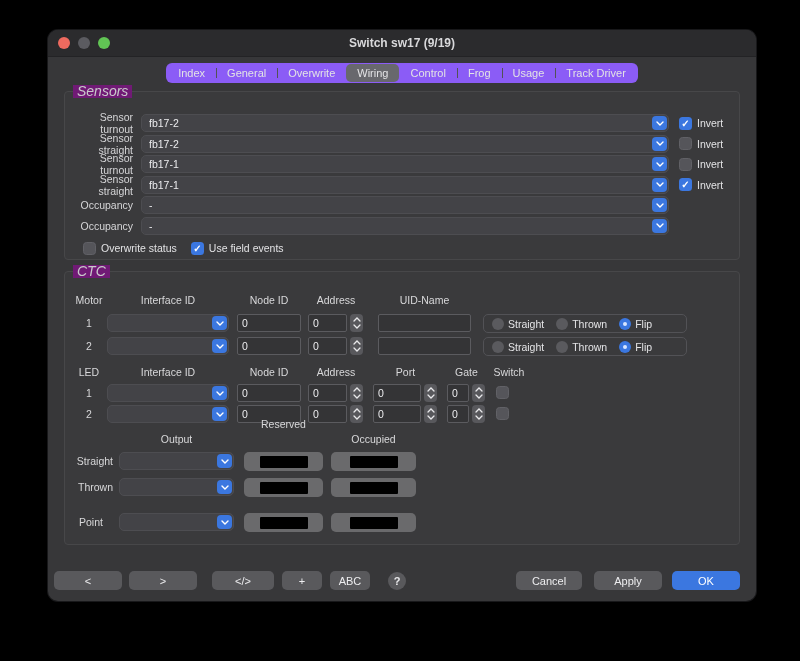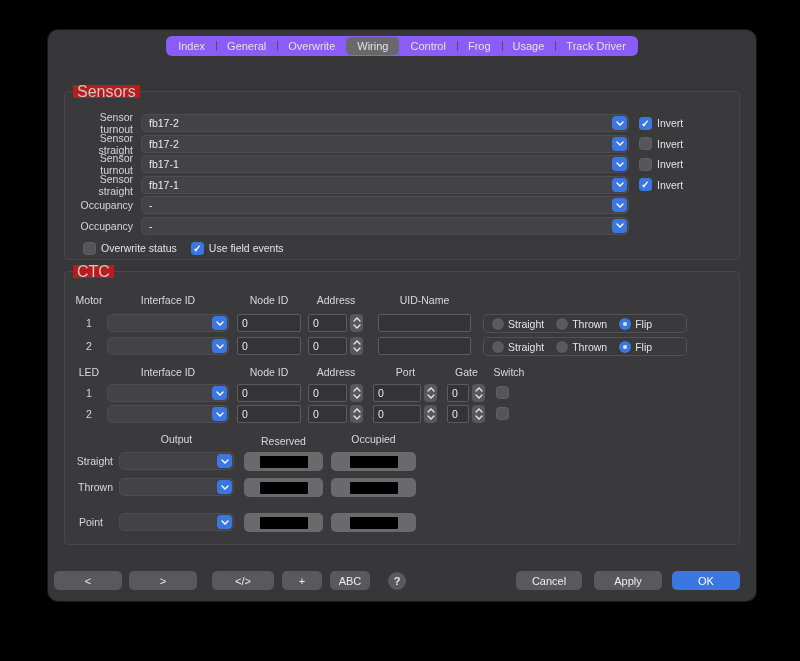--- a/index.html
+++ b/index.html
@@ -23,22 +23,22 @@
   .tabbar{display:flex;justify-content:center;margin-top:6px;}
   .segmented{display:flex;background:#8b5cf6;border-radius:6px;padding:1px;height:18px;}
   .seg{display:flex;align-items:center;padding:0 11px;font-size:11px;color:#e3e3e5;
     border-radius:5px;position:relative;cursor:default;white-space:nowrap;}
   .seg.selected{background:#68686d;}
   .seg + .seg::before{content:"";position:absolute;left:0;top:4px;height:10px;width:1px;background:#525256;}
   .seg.selected::before, .seg.selected + .seg::before{display:none;}
   
   .groupbox{position:absolute;left:16px;width:676px;border:1px solid #474749;
     border-radius:4px;background:#3a3a3c;box-sizing:border-box;}
-  .box-label{position:absolute;top:-7px;left:8px;font-size:16px;color:#c9c9cb;
-    background:#b91c1c;padding:0 4px;line-height:13px;}
+  .box-label{position:absolute;top:-7px;left:8px;font-size:14px;color:#c9c9cb;
+    background:#701a75;padding:0 4px;line-height:13px;font-style:italic;}
   
   .f-label{font-size:10.5px;color:#d6d6d8;}
   .combo{background:#434347;border:1px solid #4d4d51;border-radius:5px;height:18px;
     display:flex;align-items:center;justify-content:space-between;box-sizing:border-box;}
   .combo-text{font-size:10.5px;color:#ececee;padding-left:7px;overflow:hidden;white-space:nowrap;}
   .combo-btn{width:15px;height:14px;margin-right:1px;border-radius:4px;
     display:flex;align-items:center;justify-content:center;flex:none;}
   .checkbox{width:13px;height:13px;border-radius:3.5px;box-sizing:border-box;flex:none;
     display:flex;align-items:center;justify-content:center;font-size:10px;font-weight:bold;color:#fff;}
   .checkbox.unchecked{background:#55555a;border:1px solid #616166;color:transparent;}
@@ -56,35 +56,43 @@
   .radio.off{background:#5a5a5e;}
   .radio.on::after{content:"";position:absolute;left:4px;top:4px;width:4px;height:4px;border-radius:50%;background:#d8e6ff;}
   .radio-label{font-size:10.5px;color:#e4e4e6;}
   .swatch{position:absolute;height:19px;background:#6a6a6c;border-radius:5px;
     display:flex;align-items:center;justify-content:center;}
   .swatch-inner{width:48px;height:12px;background:#000;border-radius:1px;}
   .row-index{position:absolute;font-size:10.5px;color:#d8d8da;text-align:center;}
   
   .s-row{position:absolute;left:0;right:0;height:18px;display:flex;align-items:center;}
   .s-row .f-label{width:68px;text-align:right;flex:none;}
-  .s-row .combo{margin-left:8px;width:488px;flex:none;}
+  .s-row .combo{margin-left:8px;width:528px;flex:none;}
   .s-row .checkbox{margin-left:10px;}
   
   .footer-btn{position:absolute;height:19px;background:#59595c;border-radius:5px;
     display:flex;align-items:center;justify-content:center;font-size:11px;color:#ededef;
     box-sizing:border-box;cursor:default;}
   .footer-btn.primary{color:#fff;}
   .help-btn{position:absolute;width:18px;height:18px;border-radius:50%;background:#59595c;
     display:flex;align-items:center;justify-content:center;font-size:11px;color:#e8e8ea;font-weight:bold;}
 </style>
 </head>
 <body>
 
 <div class="window">
 
+  <div class="titlebar">
+    <div class="lights">
+      <span class="light" style="background:#ee6a5f"></span>
+      <span class="light" style="background:#5b5b60"></span>
+      <span class="light" style="background:#61c554"></span>
+    </div>
+    <span class="title">Switch sw17 (9/19)</span>
+  </div>
 
   <div class="tabbar">
     <div class="segmented">
       <span class="seg">Index</span>
       <span class="seg">General</span>
       <span class="seg">Overwrite</span>
       <span class="seg selected">Wiring</span>
       <span class="seg">Control</span>
       <span class="seg">Frog</span>
       <span class="seg">Usage</span>
@@ -326,21 +334,21 @@
     <input class="tfield" style="left: 382px; width: 22px; top: 133px;" value="0">
     <span class="stepper" style="left:407px;top:133px">
         <svg width="8" height="12" viewBox="0 0 8 12">
           <path d="M1 4 L4 1 L7 4" stroke="#e8e8ea" stroke-width="1.3" fill="none" stroke-linecap="round"></path>
           <path d="M1 8 L4 11 L7 8" stroke="#e8e8ea" stroke-width="1.3" fill="none" stroke-linecap="round"></path>
         </svg>
       </span>
     <span class="checkbox unchecked" style="position:absolute;left:431px;top:135px">✓</span>
 
     <span class="hdr" style="left:54px;width:115px;top:161px">Output</span>
-    <span class="hdr" style="left:179px;width:79px;top:163px">Reserved</span>
+    <span class="hdr" style="left:179px;width:79px;top:146px">Reserved</span>
     <span class="hdr" style="left:266px;width:85px;top:161px">Occupied</span>
 
     <span class="hdr" style="left:4px;width:44px;top:183px;text-align:right">Straight</span>
     <div class="combo" style="position:absolute;left:54px;width:115px;top:180px">
       <span class="combo-text"></span>
       <span class="combo-btn" style="background:#3b77e0">
           <svg width="8" height="5" viewBox="0 0 8 5">
             <path d="M1 1 L4 4 L7 1" stroke="#fff" stroke-width="1.4" fill="none" stroke-linecap="round"></path>
           </svg>
         </span>

